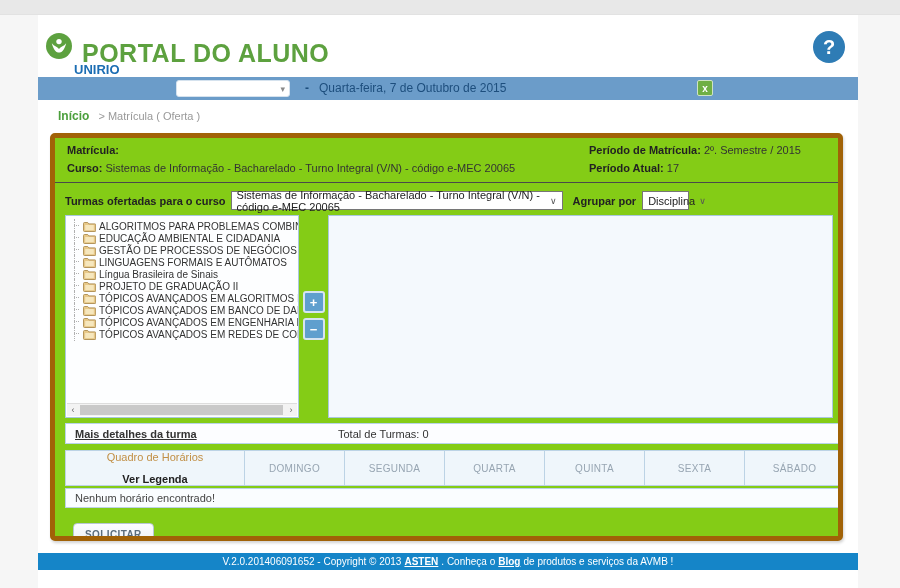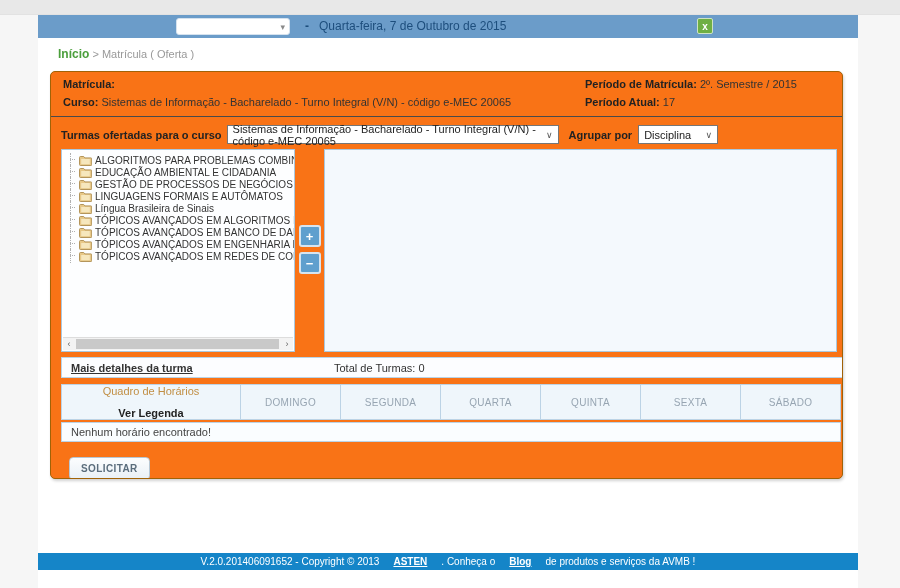--- a/index.html
+++ b/index.html
@@ -30,40 +30,40 @@
   .tb-select .chev { color:#8a8a8a; font-size:9px; }
   .tb-sep { position:absolute; left:267px; top:4px; font-size:12px; font-weight:bold; color:#1d4e7d; }
   .tb-date { position:absolute; left:281px; top:4px; font-size:12px; font-weight:normal; color:#1d4e7d; }
   .tb-close { position:absolute; left:659px; top:3px; width:16px; height:16px; background:#6faf44;
               border:1px solid #cfe3c4; border-radius:2px; color:#fff; font-size:10px; font-weight:bold;
               display:flex; align-items:center; justify-content:center; cursor:pointer; }
 
   
   .crumb { margin:9px 0 0 20px; height:15px; font-size:11px; }
   .crumb-home { color:#4b9f3c; font-weight:bold; font-size:12px; cursor:pointer; }
-  .crumb-rest { color:#999; margin-left:0; }
+  .crumb-rest { color:#999; margin-left:6px; }
 
   
   .mainbox { position:relative; margin:9px 0 0 12px; width:793px; height:408px;
-             border:1px solid #a16207; border-radius:5px; background:#f97316;
+             border:5px solid #a16207; border-radius:5px; background:#84cc16;
              box-shadow:1px 2px 3px rgba(0,0,0,0.18); overflow:hidden; }
   .info { position:relative; height:45px; border-bottom:1px solid #4a4a4a; padding:6px 12px; font-size:11px; color:#222; }
   .info b { font-weight:bold; }
   .info .line2 { margin-top:6px; }
   .info-right { position:absolute; left:534px; top:6px; }
   .info-right .line2 { margin-top:6px; }
   .info span.val { color:#333; }
 
   .offers { padding:7px 5px 0 10px; }
   .offers-row { display:flex; align-items:center; font-size:11px; color:#222; height:21px; }
   .offers-row b { font-weight:bold; }
   .sel { border:1px solid #767676; background:#fff; height:19px; display:flex; align-items:center;
          justify-content:space-between; padding:0 5px; font-size:11px; color:#222; cursor:pointer; }
   .course-sel { width:332px; margin-left:5px; }
-  .group-sel { width:80px; margin-left:6px; }
+  .group-sel { width:47px; margin-left:6px; }
   .sel .chev2 { color:#555; font-size:9px; margin-left:4px; }
   .gb-label { margin-left:10px; }
 
   .panels { display:flex; margin-top:4px; }
   .tree-panel { position:relative; width:234px; height:203px; border:1px solid #aac8de; background:#fdfeff; overflow:hidden; }
   .tree { padding:4px 0 0 5px; }
   .tree-item { display:flex; align-items:center; height:12px; cursor:pointer; white-space:nowrap; }
   .branch { width:11px; height:12px; flex:none; position:relative; }
   .branch::before { content:""; position:absolute; left:3px; top:-1px; bottom:-1px; border-left:1px dotted #b0b0b0; }
   .branch::after { content:""; position:absolute; left:3px; top:5px; width:5px; border-top:1px dotted #b0b0b0; }
@@ -98,29 +98,43 @@
   .empty-row { margin-top:2px; width:780px; height:20px; border:1px solid #bcd3e5; background:#fafdff;
                font-size:11px; color:#444; line-height:18px; padding-left:9px; }
 
   .solicitar { margin:15px 0 0 8px; padding:5px 11px; border:1px solid #b7c7d4; border-radius:4px;
                background:linear-gradient(#fcfdfe,#e9f0f6); color:#5b6d7c; font-size:10px; font-weight:bold;
                letter-spacing:0.4px; font-family:"Liberation Sans", sans-serif; cursor:pointer; }
 
   
   .footer { position:absolute; left:0; top:538px; width:820px; height:17px; background:#1585c8;
             color:#fff; font-size:10px; text-align:center; line-height:17px; }
-  .flink { color:#fff; font-weight:bold; text-decoration:underline; margin:0 14px; cursor:pointer; }
+  .flink { color:#fff; font-weight:bold; text-decoration:underline; margin:0 3px; cursor:pointer; }
 </style>
 </head>
 <body>
 
 <div class="top-strip"></div>
 
 <div class="page">
 
+  <div class="hdr">
+    <div class="logo">
+      <svg viewBox="0 0 26 26" width="26" height="26">
+        <circle cx="13" cy="13" r="13" fill="#5da13f"></circle>
+        <circle cx="13" cy="8.6" r="2.7" fill="#ffffff"></circle>
+        <path d="M5.8 10.2 C7.6 17.6 10.8 19.6 13 19.6 C15.2 19.6 18.4 17.6 20.2 10.2 C17.4 13.6 15.6 13.1 13 15.9 C10.4 13.1 8.6 13.6 5.8 10.2 Z" fill="#ffffff"></path>
+      </svg>
+    </div>
+    <div class="title">PORTAL DO ALUNO</div>
+    <div class="subtitle">UNIRIO</div>
+    <div class="help">
+      <span>?</span>
+    </div>
+  </div>
 
   <div class="topbar">
     <div class="tb-select">
       <span></span>
       <span class="chev">▾</span>
     </div>
     <span class="tb-sep">-</span>
     <span class="tb-date">Quarta-feira, 7 de Outubro de 2015</span>
     <div class="tb-close">
       <span>x</span>
@@ -220,20 +234,30 @@
                 <span class="branch"></span>
                 <span class="folder">
                   <svg viewBox="0 0 13 11" width="13" height="11">
                     <path d="M0.5 2.5 a1 1 0 0 1 1 -1 h3.2 l1.2 1.4 h6 a0.8 0.8 0 0 1 0.8 0.8 v6 a0.8 0.8 0 0 1 -0.8 0.8 h-10.4 a1 1 0 0 1 -1 -1 z" fill="#e7c888" stroke="#ad8c4f" stroke-width="0.9"></path>
                     <rect x="2.2" y="4" width="8.6" height="5.2" fill="#f6e7bd"></rect>
                   </svg>
                 </span>
                 <span class="tree-label">Língua Brasileira de Sinais</span>
               </div>
 
+              <div class="tree-item">
+                <span class="branch"></span>
+                <span class="folder">
+                  <svg viewBox="0 0 13 11" width="13" height="11">
+                    <path d="M0.5 2.5 a1 1 0 0 1 1 -1 h3.2 l1.2 1.4 h6 a0.8 0.8 0 0 1 0.8 0.8 v6 a0.8 0.8 0 0 1 -0.8 0.8 h-10.4 a1 1 0 0 1 -1 -1 z" fill="#e7c888" stroke="#ad8c4f" stroke-width="0.9"></path>
+                    <rect x="2.2" y="4" width="8.6" height="5.2" fill="#f6e7bd"></rect>
+                  </svg>
+                </span>
+                <span class="tree-label">PROJETO DE GRADUAÇÃO II</span>
+              </div>
 
               <div class="tree-item">
                 <span class="branch"></span>
                 <span class="folder">
                   <svg viewBox="0 0 13 11" width="13" height="11">
                     <path d="M0.5 2.5 a1 1 0 0 1 1 -1 h3.2 l1.2 1.4 h6 a0.8 0.8 0 0 1 0.8 0.8 v6 a0.8 0.8 0 0 1 -0.8 0.8 h-10.4 a1 1 0 0 1 -1 -1 z" fill="#e7c888" stroke="#ad8c4f" stroke-width="0.9"></path>
                     <rect x="2.2" y="4" width="8.6" height="5.2" fill="#f6e7bd"></rect>
                   </svg>
                 </span>
                 <span class="tree-label">TÓPICOS AVANÇADOS EM ALGORITMOS I</span>

